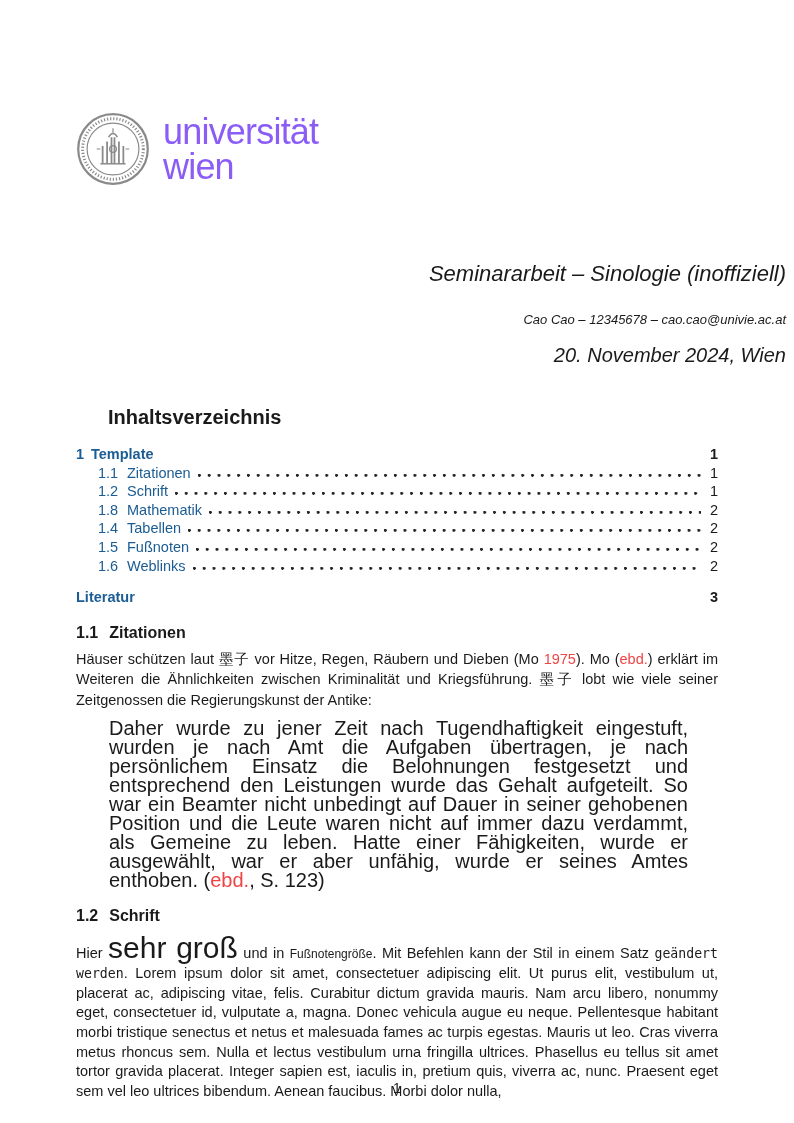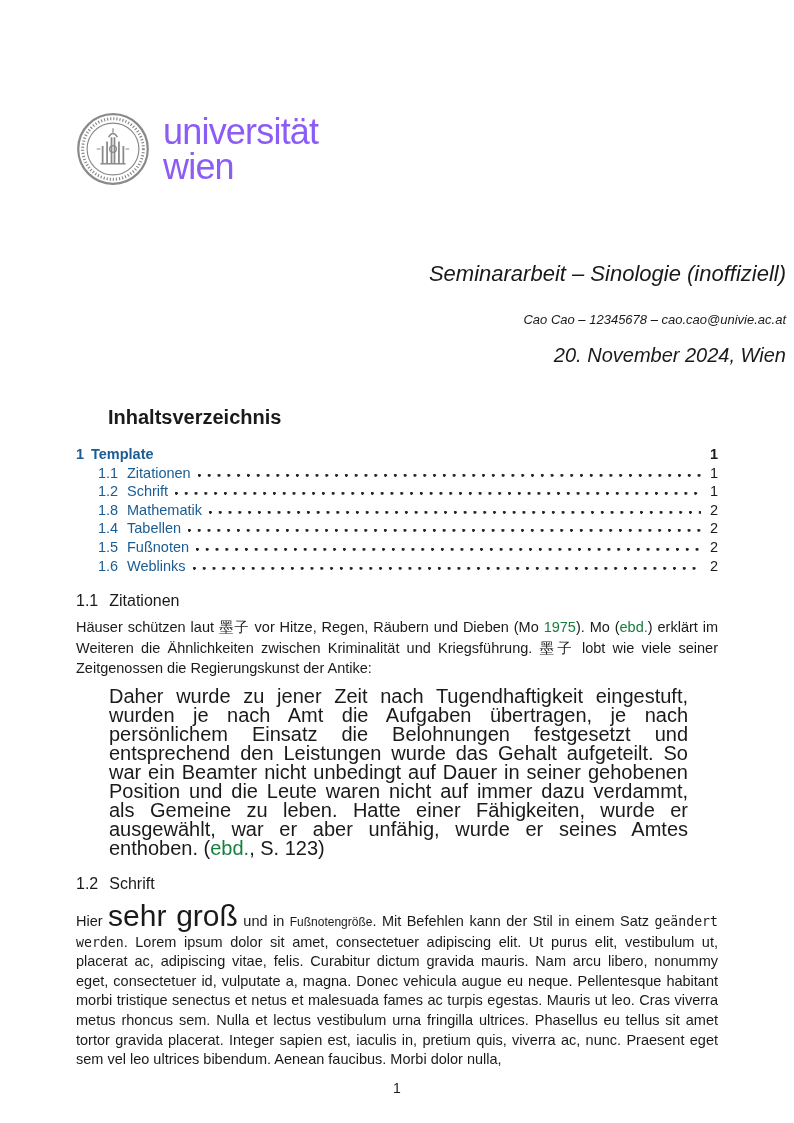--- a/index.html
+++ b/index.html
@@ -29,25 +29,25 @@
   .toc-label{flex:none;}
   .toc-leader{
     flex:1;height:3px;align-self:baseline;margin:0 7px 0 7px;position:relative;top:-1px;
     background-image:radial-gradient(circle at 1.4px 1.4px,#222 1.25px,transparent 1.6px);
     background-size:9.8px 3px;background-repeat:repeat-x;
   }
   .toc-spacer{flex:1;}
   .toc-page{flex:none;margin-left:0;color:#1a1a1a;min-width:10px;text-align:right;}
   .sec-heading{margin-top:26px;font-size:21px;font-weight:bold;}
   .sec-heading .num{margin-right:14px;}
-  .subsec-heading{margin-top:17px;font-size:16px;font-weight:normal;}
+  .subsec-heading{margin-top:17px;font-size:16px;font-weight:bold;}
   .subsec-heading .num{margin-right:11px;}
   .para{margin:8px 0 0 0;text-align:justify;font-size:14.5px;line-height:19.6px;}
   .quote{margin:8px 30px 0 33px;text-align:justify;font-size:20px;line-height:19px;}
-  .seg-link{color:#15803d;}
+  .seg-link{color:#ef4444;}
   .seg-cjk{font-family:Liberation Mono, monospace;}
   .seg-huge{font-size:30px;line-height:1;}
   .seg-footnote{font-size:12px;}
   .seg-mono{font-family:"DejaVu Sans Mono",monospace;font-size:13.2px;}
   .footer{position:absolute;bottom:27px;left:0;right:0;text-align:center;font-size:14px;}
 </style>
 </head>
 <body>
 
 <div class="page">
@@ -113,20 +113,25 @@
           <span class="toc-label">Fußnoten</span>
           <span class="toc-leader"></span>
           <span class="toc-page">2</span>
         </div>
         <div class="toc-row l1">
           <span class="toc-num">1.6</span>
           <span class="toc-label">Weblinks</span>
           <span class="toc-leader"></span>
           <span class="toc-page">2</span>
         </div>
+        <div class="toc-row l0 gap">
+          <span class="toc-label">Literatur</span>
+          <span class="toc-spacer"></span>
+          <span class="toc-page">3</span>
+        </div>
       </div>
 
 
     <div class="subsec-heading">
       <span class="num">1.1</span><span>Zitationen</span>
     </div>
     <p class="para"><span class="seg-plain">Häuser schützen laut </span><span class="seg-cjk">墨子</span><span class="seg-plain"> vor Hitze, Regen, Räubern und Dieben (Mo </span><span class="seg-link">1975</span><span class="seg-plain">). Mo (</span><span class="seg-link">ebd.</span><span class="seg-plain">) erklärt im Weiteren die Ähnlichkeiten zwischen Kriminalität und Kriegsführung. </span><span class="seg-cjk">墨子</span><span class="seg-plain"> lobt wie viele seiner Zeitgenossen die Regierungskunst der Antike:</span></p>
     <div class="quote"><span class="seg-plain">Daher wurde zu jener Zeit nach Tugendhaftigkeit eingestuft, wurden je nach Amt die Aufgaben übertragen, je nach persönlichem Einsatz die Belohnungen festgesetzt und entsprechend den Leistungen wurde das Gehalt aufgeteilt. So war ein Beamter nicht unbedingt auf Dauer in seiner gehobenen Position und die Leute waren nicht auf immer dazu verdammt, als Gemeine zu leben. Hatte einer Fähigkeiten, wurde er ausgewählt, war er aber unfähig, wurde er seines Amtes enthoben. (</span><span class="seg-link">ebd.</span><span class="seg-plain">, S. 123)</span></div>
 
     <div class="subsec-heading">

